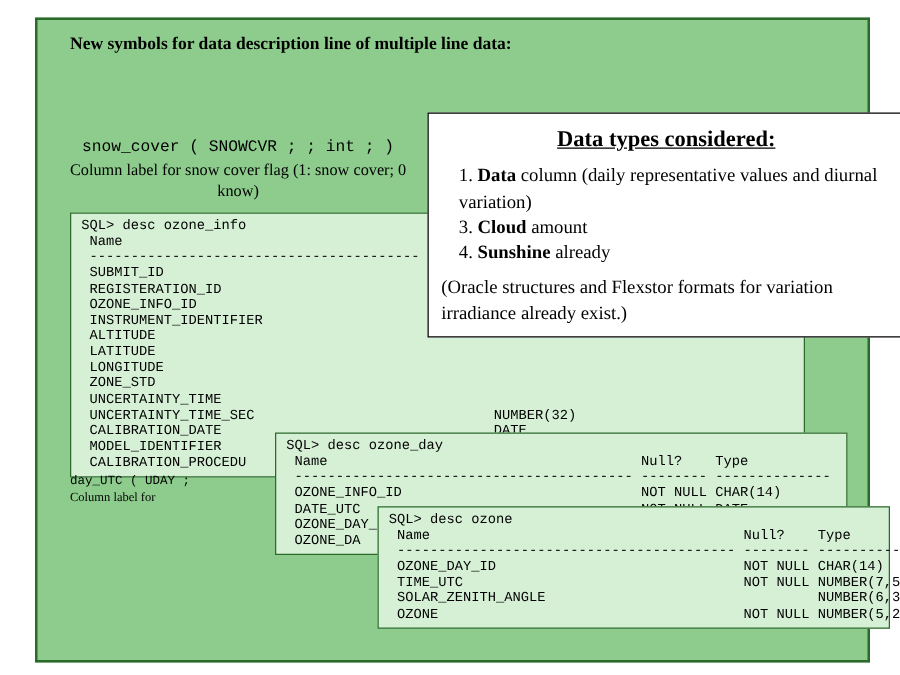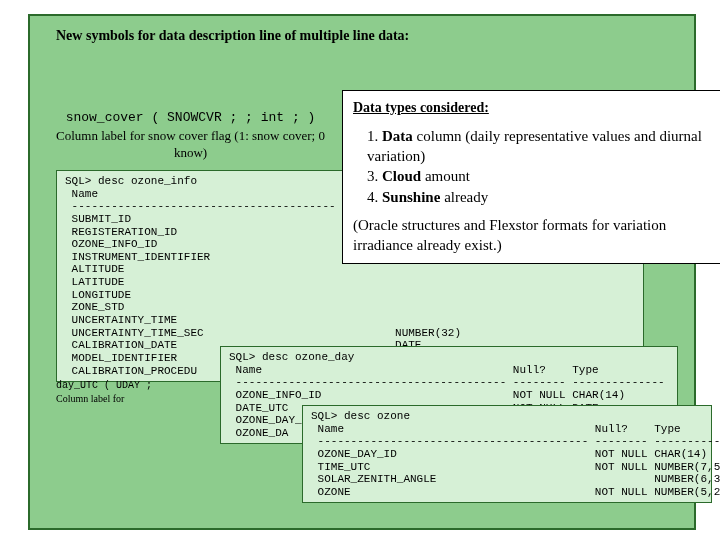--- a/index.html
+++ b/index.html
@@ -61,24 +61,25 @@
     position: absolute;
     left: 342px; top: 90px;
     width: 360px;
     background: #fff;
     border: 1px solid #000;
     padding: 8px 10px;
     font-size: 15px;
     line-height: 1.35;
   }
   .overlay .title {
-    font-size: 14px;
+    font-size: 18px;
     font-weight: bold;
     text-decoration: underline;
     margin-bottom: 8px;
+    text-align: center;
   }
   .overlay .list { margin: 4px 0 8px 14px; }
 </style>
 </head>
 <body>
 
 <div class="green-box"></div>
 
 <div class="hdr">New symbols for data description line of multiple line data:</div>
 

